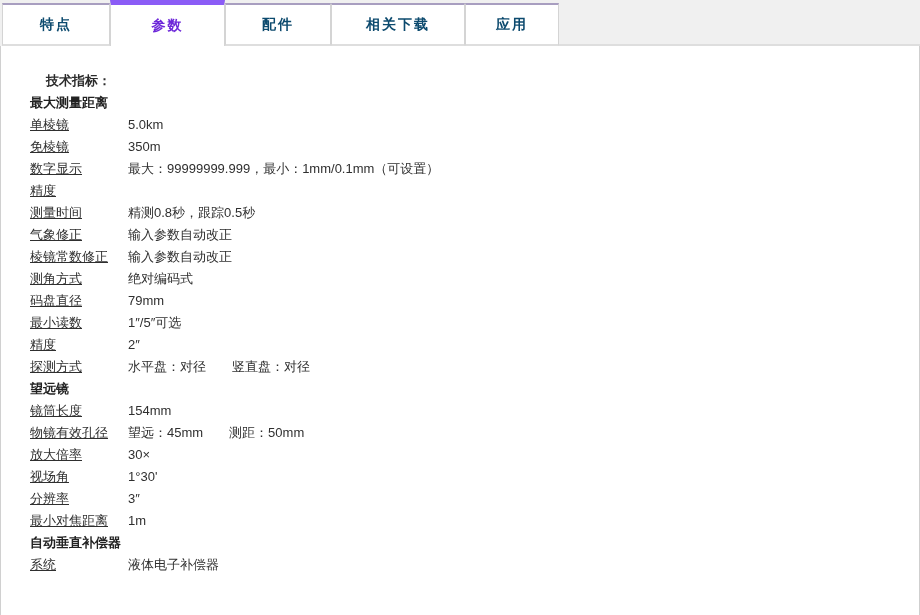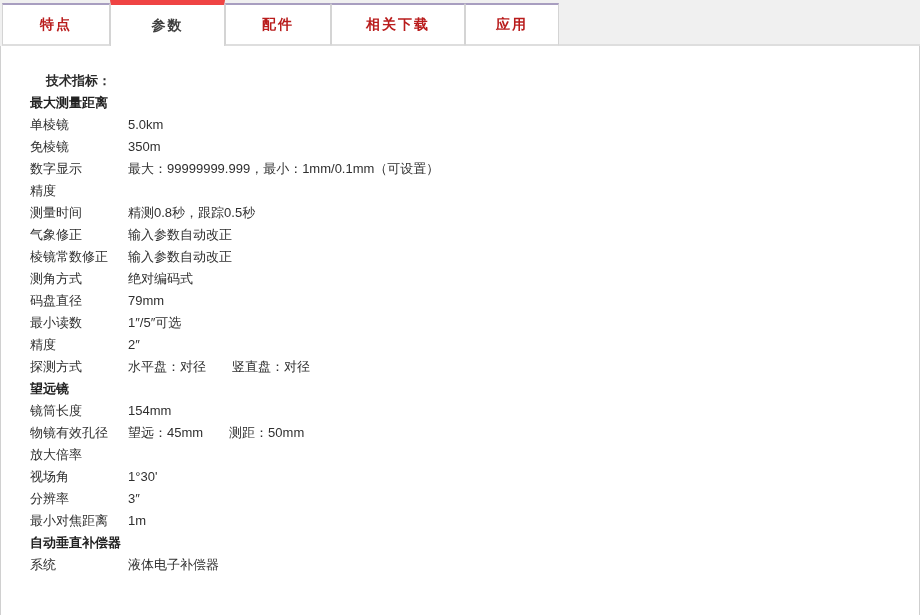--- a/index.html
+++ b/index.html
@@ -16,32 +16,32 @@
     display:flex;height:46px;box-sizing:border-box;
     background:#f0f0f0;align-items:stretch;
   }
   .tab{
     box-sizing:border-box;
     display:flex;align-items:center;justify-content:center;
     background:#ffffff;
     border-left:1px solid #d4d4d4;
     border-right:1px solid #d4d4d4;
     font-size:14px;font-weight:bold;letter-spacing:2px;
-    color:#b91c1c;cursor:pointer;
+    color:#0c4a6e;cursor:pointer;
   }
   .tab:not(.active){
     margin-top:3px;
     border-top:2px solid #a89ec0;
     border-bottom:2px solid #dedede;
   }
   .tab.active{
     margin-top:0;
-    border-top:5px solid #ef4444;
+    border-top:5px solid #8b5cf6;
     border-bottom:none;
-    color:#404040;
+    color:#6d28d9;
   }
   .tab:nth-child(1){width:108px;margin-left:2px;}
   .tab:nth-child(2){width:115px;}
   .tab:nth-child(3){width:106px;}
   .tab:nth-child(4){width:134px;}
   .tab:nth-child(5){width:94px;}
   .tab-filler{
     flex:1;box-sizing:border-box;
     background:#f0f0f0;
     border-bottom:2px solid #dedede;
@@ -59,21 +59,21 @@
   }
   .tech-title{
     font-size:13px;font-weight:bold;line-height:22px;
     margin:0 0 0 16px;color:#2b2b2b;
   }
   .sec-heading{
     font-size:13px;font-weight:bold;line-height:22px;
     color:#222;
   }
   .row{display:flex;line-height:22px;font-size:13px;}
-  .row .label{width:98px;flex:0 0 98px;}
+  .row .label{width:98px;flex:0 0 98px;text-decoration:underline;}
   .row .value{flex:1;white-space:pre-wrap;}
 </style>
 </head>
 <body>
 
 <div class="page">
 
   <div class="tab-bar">
 
     <div class="tab">特点</div>
@@ -139,20 +139,21 @@
         <div class="row">
           <div class="label">镜筒长度</div>
           <div class="value">154mm</div>
         </div>
         <div class="row">
           <div class="label">物镜有效孔径</div>
           <div class="value">望远：45mm　　测距：50mm</div>
         </div>
         <div class="row">
           <div class="label">放大倍率</div>
+          <div class="value">30×</div>
         </div>
         <div class="row">
           <div class="label">视场角</div>
           <div class="value">1°30'</div>
         </div>
         <div class="row">
           <div class="label">分辨率</div>
           <div class="value">3″</div>
         </div>
         <div class="row">

